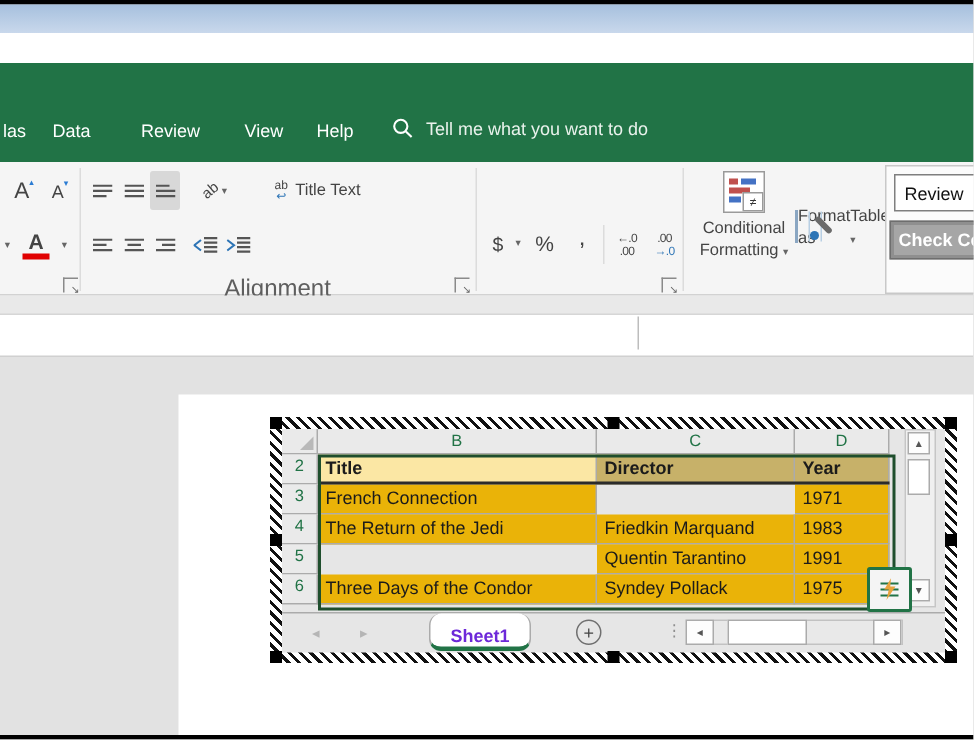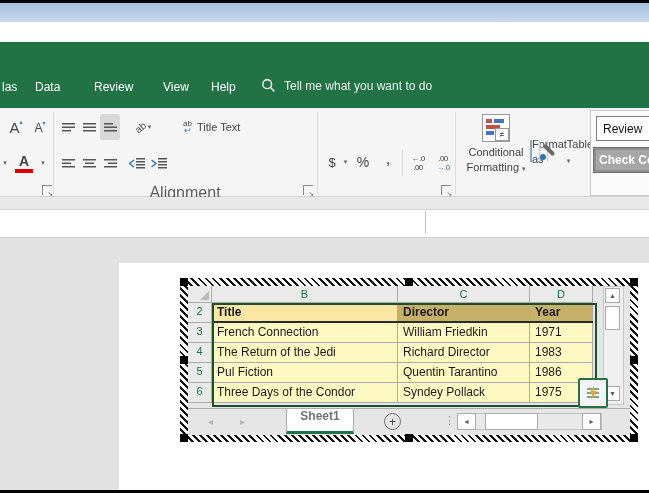--- a/index.html
+++ b/index.html
@@ -107,39 +107,39 @@
   .cell{position:absolute;border-right:1px solid #ababab;border-bottom:1px solid #ababab;box-sizing:border-box;font-size:12px;color:#1b1b1b;padding:2px 0 0 5px;white-space:nowrap;overflow:hidden;}
   .hdrcell{background:#eaeaea;color:#217346;font-size:11px;text-align:center;padding:2px 0 0 0;}
   .corner{left:0;top:0;width:24px;height:17px;}
   .corner .tri{position:absolute;right:2px;bottom:2px;width:0;height:0;border-left:9px solid transparent;border-bottom:9px solid #b9b9b9;}
   .colB{left:24px;width:186px;} .colC{left:210px;width:132px;} .colD{left:342px;width:63px;}
   .rowhdr{left:0;width:24px;}
   .hrow{top:0;height:17px;}
   .row2{top:17px;height:20px;} .row3{top:37px;height:20px;} .row4{top:57px;height:20px;}
   .row5{top:77px;height:20px;} .row6{top:97px;height:20px;}
   .thead{font-weight:bold;}
-  .bg-light{background:#fbe7a4;} .bg-dark{background:#c7b169;} .bg-cell{background:#fef9c3;}
+  .bg-light{background:#fbe7a4;} .bg-dark{background:#c7b169;} .bg-cell{background:#eab308;}
   .range-border{position:absolute;left:24px;top:17px;width:381px;height:100px;border:2px solid #1f4e2d;pointer-events:none;}
   .head-underline{position:absolute;left:24px;top:35px;width:381px;height:2px;background:#2b2b2b;pointer-events:none;}
 
   
   .vsb{position:absolute;left:415px;top:0;width:19px;height:117px;background:#f0f0f0;border:1px solid #c6c6c6;}
   .sbbox{position:absolute;background:#fdfdfd;border:1px solid #ababab;display:flex;align-items:center;justify-content:center;font-size:8px;color:#555;box-sizing:border-box;}
   .vsb-up{left:1px;top:1px;width:15px;height:15px;}
   .vsb-thumb{left:1px;top:19px;width:15px;height:24px;background:#fff;}
   .vsb-down{left:1px;top:99px;width:15px;height:15px;}
 
   
   .qa{position:absolute;left:390px;top:92px;width:26px;height:26px;background:#f4f4f4;border:2px solid #217346;border-radius:2px;display:flex;align-items:center;justify-content:center;}
 
   
   .sheetbar{position:absolute;left:0;top:122px;width:442px;height:26px;background:#e6e6e6;border-top:1px solid #ababab;}
   .nav{position:absolute;top:7px;font-size:10px;color:#b5b5b5;}
   .nav-l{left:20px;} .nav-r{left:52px;}
-  .sheettab{position:absolute;left:98px;top:0;width:68px;height:25px;background:#fff;border-left:1px solid #ababab;border-right:1px solid #ababab;border-bottom:3px solid #217346;display:flex;align-items:flex-start;justify-content:center;font-size:12px;font-weight:bold;color:#737373;box-sizing:border-box;}
+  .sheettab{position:absolute;left:98px;top:0;width:68px;height:25px;background:#fff;border-left:1px solid #ababab;border-right:1px solid #ababab;border-bottom:3px solid #217346;display:flex;align-items:flex-end;justify-content:center;font-size:12px;font-weight:bold;color:#6d28d9;box-sizing:border-box;border-radius:8px;}
   .addsheet{position:absolute;left:196px;top:4px;width:17px;height:17px;border:1px solid #707070;border-radius:50%;display:flex;align-items:center;justify-content:center;font-size:12px;color:#444;box-sizing:border-box;}
   .dots{position:absolute;left:256px;top:5px;font-size:11px;color:#8f8f8f;}
   .hsb-track{position:absolute;left:269px;top:4px;width:145px;height:17px;background:#e9e9e9;border:1px solid #c2c2c2;box-sizing:border-box;}
   .hsb-left{left:269px;top:4px;width:19px;height:17px;}
   .hsb-thumb{left:297px;top:4px;width:53px;height:17px;background:#fff;}
   .hsb-right{left:394px;top:4px;width:19px;height:17px;}
 </style>
 </head>
 <body>
 
@@ -355,32 +355,30 @@
     <div class="cell hdrcell hrow colC">C</div>
     <div class="cell hdrcell hrow colD">D</div>
 
     <div class="cell hdrcell rowhdr row2">2</div>
     <div class="cell thead bg-dark colC row2">Director</div>
     <div class="cell thead bg-light colB row2">Title</div>
     <div class="cell thead bg-dark colD row2">Year</div>
 
     <div class="cell hdrcell rowhdr row3">3</div>
     <div class="cell bg-cell colB row3">French Connection</div>
-    <div class="cell bg-cell colC row3">William Friedkin</div>
     <div class="cell bg-cell colD row3">1971</div>
 
     <div class="cell hdrcell rowhdr row4">4</div>
     <div class="cell bg-cell colB row4">The Return of the Jedi</div>
-    <div class="cell bg-cell colC row4">Richard Director</div>
+    <div class="cell bg-cell colC row4">Friedkin Marquand</div>
     <div class="cell bg-cell colD row4">1983</div>
 
     <div class="cell hdrcell rowhdr row5">5</div>
-    <div class="cell bg-cell colB row5">Pul Fiction</div>
     <div class="cell bg-cell colC row5">Quentin Tarantino</div>
-    <div class="cell bg-cell colD row5">1986</div>
+    <div class="cell bg-cell colD row5">1991</div>
 
     <div class="cell hdrcell rowhdr row6">6</div>
     <div class="cell bg-cell colB row6">Three Days of the Condor</div>
     <div class="cell bg-cell colC row6">Syndey Pollack</div>
     <div class="cell bg-cell colD row6">1975</div>
 
     <div class="head-underline"></div>
     <div class="range-border"></div>
 
     <div class="vsb">

